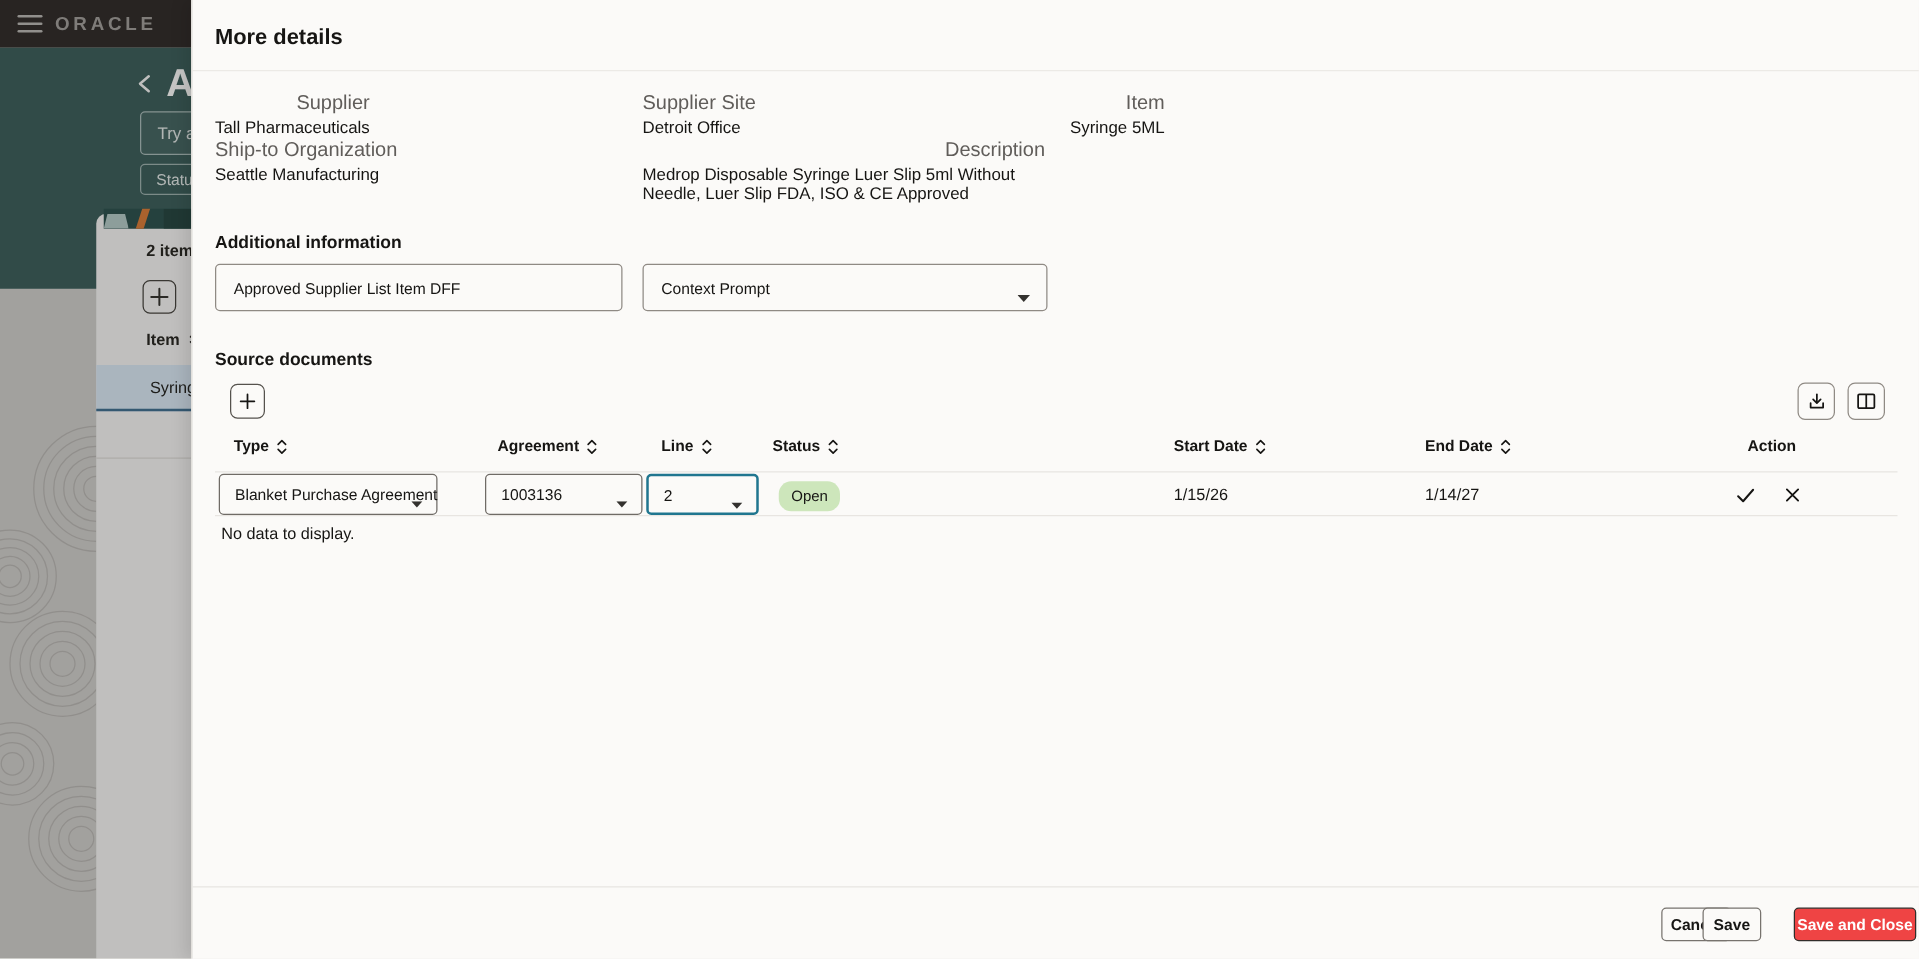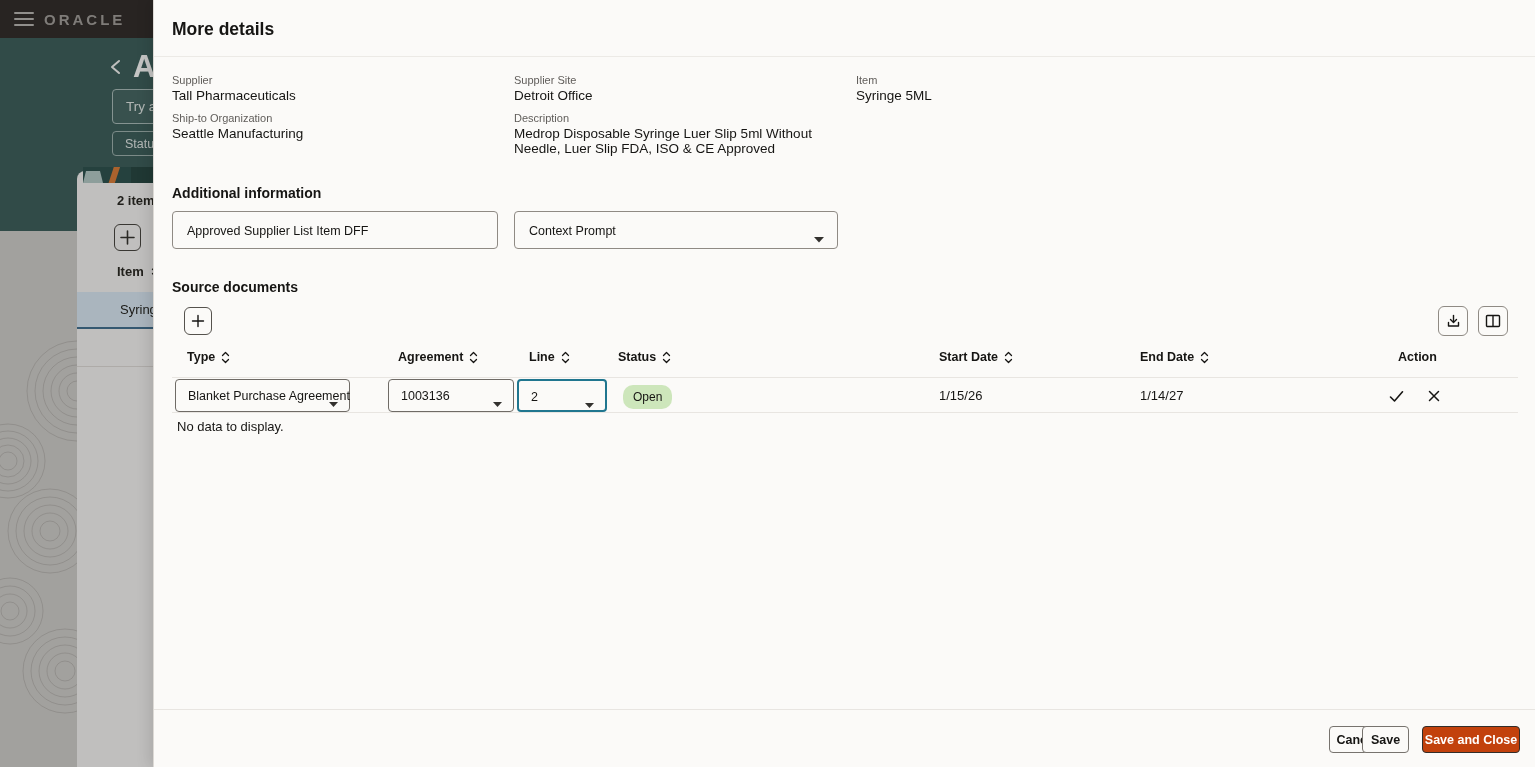--- a/index.html
+++ b/index.html
@@ -33,21 +33,21 @@
   .bg-hairline { position:absolute; left:77px; top:366px; width:80px; height:1px; background:#dedbd7; }
   .arcs { position:absolute; left:0; top:231px; }
   .scrim { position:absolute; left:0; top:0; width:153px; height:767px; background:rgba(22,21,19,0.24); }
 
   
   .drawer { position:absolute; left:153px; top:0; width:1382px; height:767px; background:#fbfaf8;
     border-left:1px solid #dcd9d5; box-shadow:-5px 0 12px rgba(0,0,0,0.10); }
   .drawer-title { position:absolute; left:18px; top:19px; font-size:17.5px; font-weight:700; color:#161513; }
   .hdr-divider { position:absolute; left:0; top:56px; width:1382px; height:1px; background:#eceae6; }
 
-  .f-label { font-size:11px; color:#605d5a; margin-bottom:3px; }
+  .f-label { font-size:16px; color:#605d5a; margin-bottom:3px;text-align:right; }
   .f-value { font-size:13.5px; color:#161513; line-height:14.5px; }
   .fld { position:absolute; }
 
   .sec-heading { position:absolute; font-size:14px; font-weight:700; color:#161513; }
 
   .textfield { position:absolute; top:211px; height:38px; border:1px solid #8f8a84; border-radius:4px; background:#fbfaf8; }
   .textfield .tf-text { position:absolute; left:14px; top:12px; font-size:12.5px; color:#161513; white-space:nowrap; }
   .textfield .tf-caret { position:absolute; right:13px; top:17px; }
 
   .add-btn { position:absolute; left:30px; top:307px; width:28px; height:28px; border:1px solid #55524d; border-radius:6px; background:#fbfaf8; display:flex; align-items:center; justify-content:center; }
@@ -65,21 +65,21 @@
   .badge span { font-size:12px; color:#161513; }
 
   .cell-text { position:absolute; top:388px; font-size:13px; color:#161513; white-space:nowrap; }
   .row-action { position:absolute; top:387px; width:18px; height:18px; display:flex; align-items:center; justify-content:center; }
 
   .empty-msg { position:absolute; left:23px; top:419px; font-size:13px; color:#161513; }
 
   .ftr-divider { position:absolute; left:0; top:709px; width:1382px; height:1px; background:#e8e5e1; }
   .btn { position:absolute; top:726px; height:27px; border-radius:4px; font-size:12.5px; font-weight:700; color:#161513;
     display:flex; align-items:center; justify-content:center; background:#fbfaf8; border:1px solid #77736e; }
-  .btn.primary { background:#c2410c; border:1px solid #312d2a; color:#ffffff; }
+  .btn.primary { background:#ef4444; border:1px solid #312d2a; color:#ffffff;margin-left:13px; }
 </style>
 </head>
 <body>
 
 <div class="stage">
 
   <div class="bg-col">
     <div class="tealband"></div>
 
     <div class="back-chevron">

